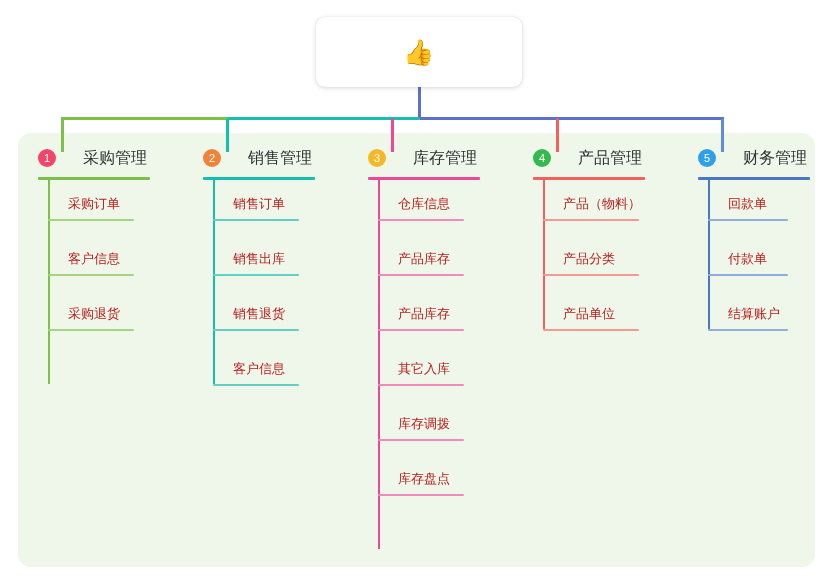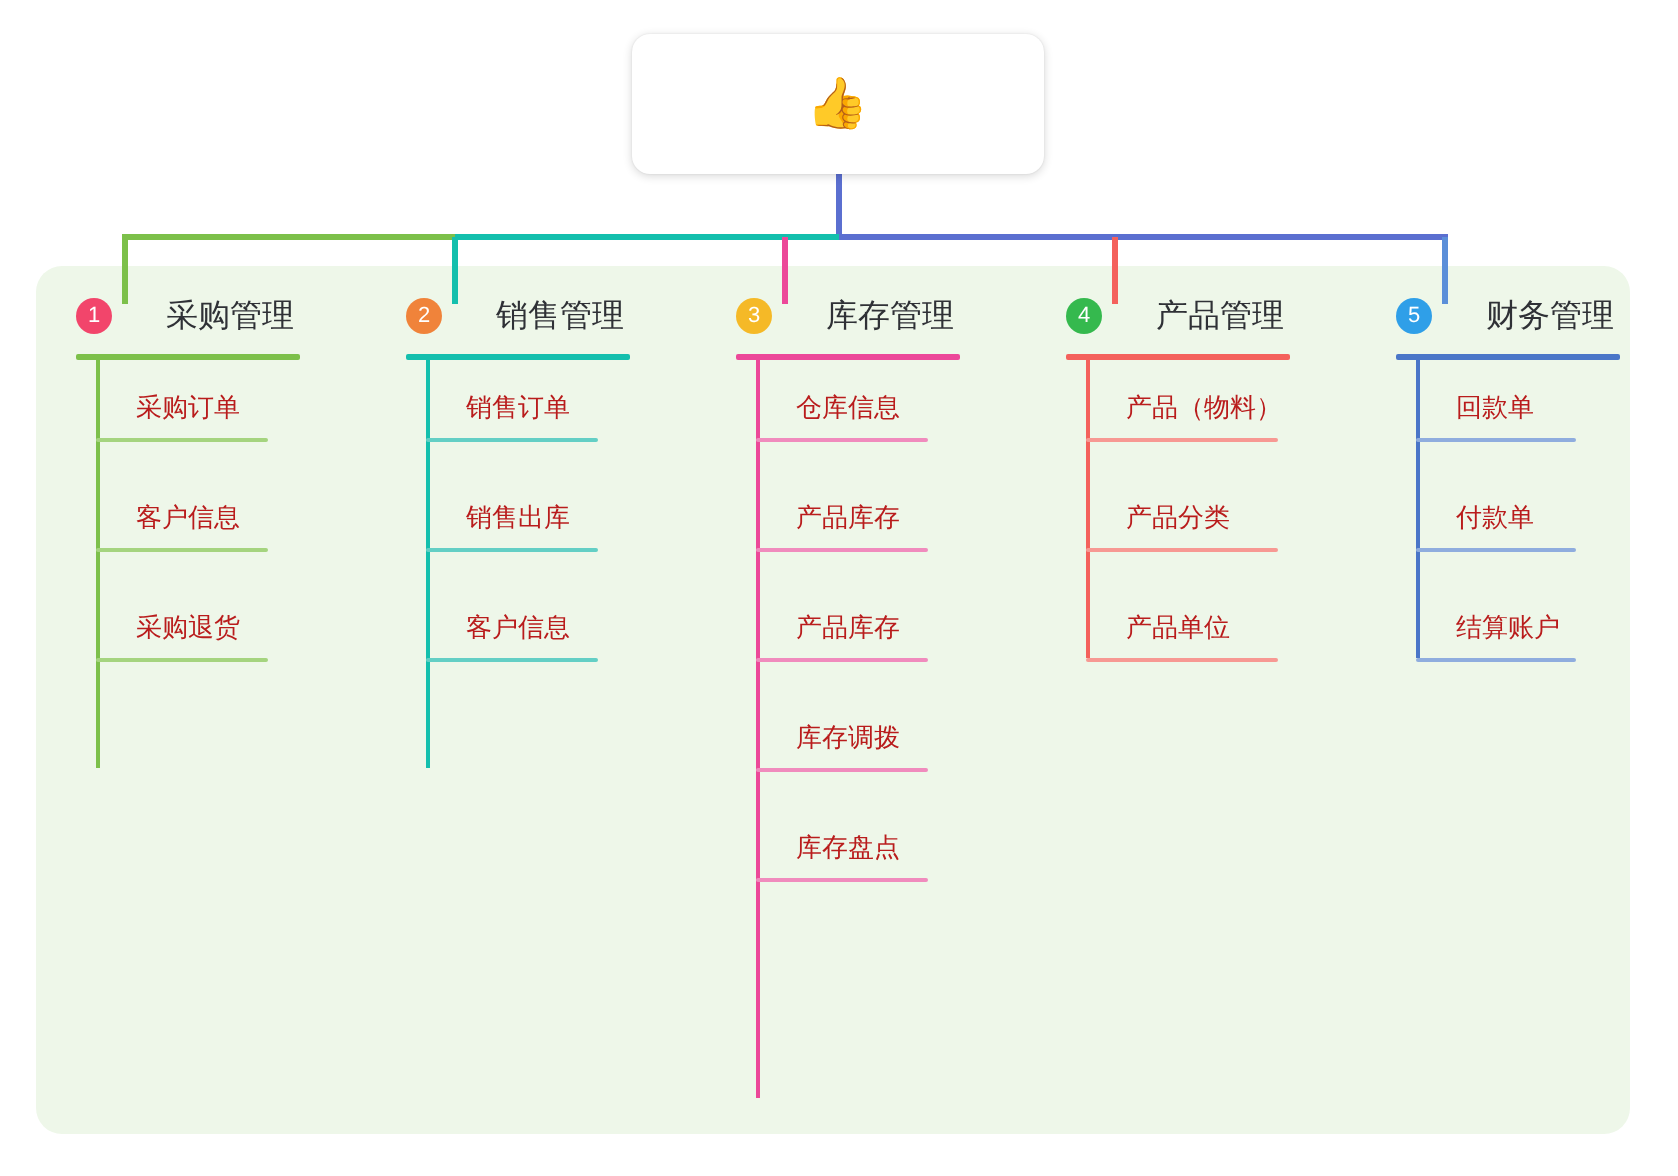--- a/index.html
+++ b/index.html
@@ -129,20 +129,24 @@
           <div class="spine" style="background: rgb(20, 191, 173); height: 204px;"></div>
           <div class="item">
             <span class="item-label">销售订单</span>
             <div class="item-rule" style="width: 86px; background: rgb(99, 207, 197);"></div>
           </div>
           <div class="item">
             <span class="item-label">销售出库</span>
             <div class="item-rule" style="width: 86px; background: rgb(99, 207, 197);"></div>
           </div>
           <div class="item">
+            <span class="item-label">销售退货</span>
+            <div class="item-rule" style="width: 86px; background: rgb(99, 207, 197);"></div>
+          </div>
+          <div class="item">
             <span class="item-label">客户信息</span>
             <div class="item-rule" style="width: 86px; background: rgb(99, 207, 197);"></div>
           </div>
         </div>
       </div>
       <div class="col" style="left: 368px;">
         <div class="col-head">
           <span class="badge" style="background: rgb(245, 185, 39);">3</span>
           <span class="col-title">库存管理</span>
         </div>
@@ -155,20 +159,24 @@
           </div>
           <div class="item">
             <span class="item-label">产品库存</span>
             <div class="item-rule" style="width: 86px; background: rgb(240, 139, 189);"></div>
           </div>
           <div class="item">
             <span class="item-label">产品库存</span>
             <div class="item-rule" style="width: 86px; background: rgb(240, 139, 189);"></div>
           </div>
           <div class="item">
+            <span class="item-label">其它入库</span>
+            <div class="item-rule" style="width: 86px; background: rgb(240, 139, 189);"></div>
+          </div>
+          <div class="item">
             <span class="item-label">库存调拨</span>
             <div class="item-rule" style="width: 86px; background: rgb(240, 139, 189);"></div>
           </div>
           <div class="item">
             <span class="item-label">库存盘点</span>
             <div class="item-rule" style="width: 86px; background: rgb(240, 139, 189);"></div>
           </div>
         </div>
       </div>
       <div class="col" style="left: 533px;">

